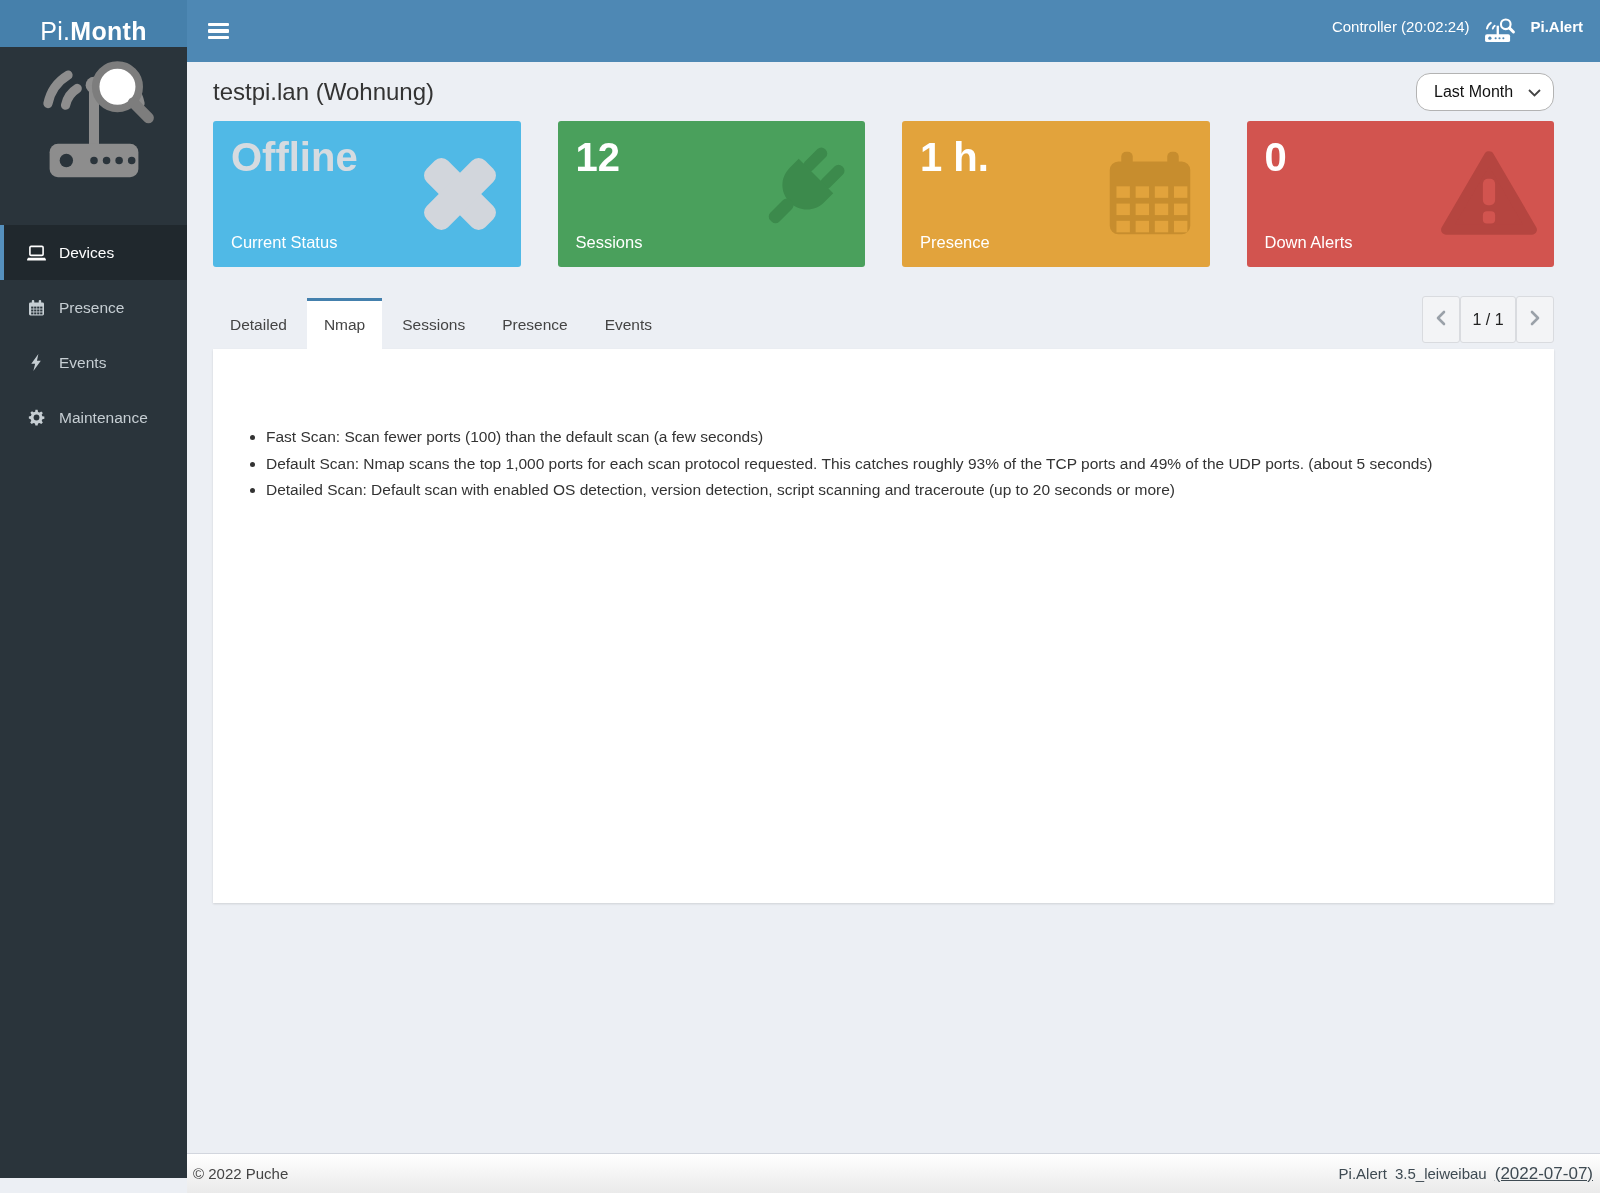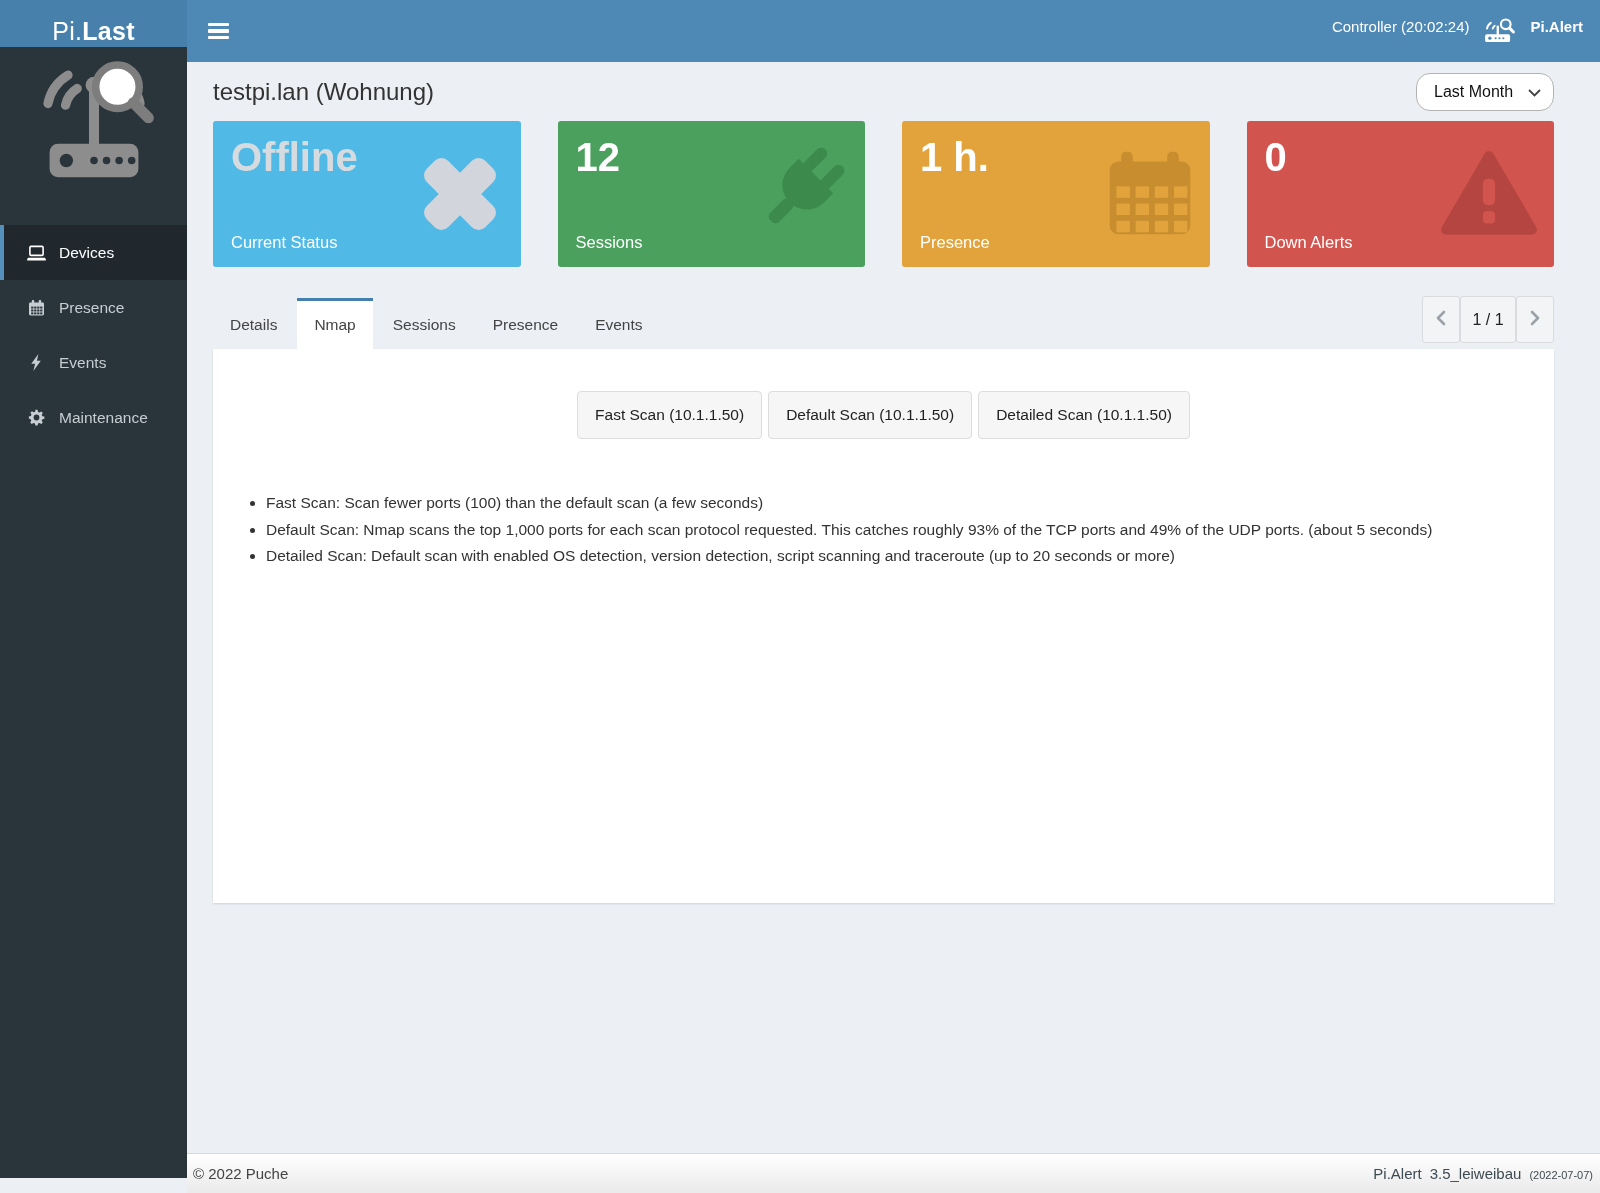--- a/index.html
+++ b/index.html
@@ -92,28 +92,28 @@
   .notes li { margin-bottom: 7.5px; line-height: 19px; }
 
   
   .footer {
     position: absolute; left: 187px; bottom: 0; width: 1413px; height: 40px;
     background: linear-gradient(#ffffff, #eaeaea); border-top: 1px solid #d2d6de;
     display: flex; justify-content: space-between; align-items: center;
     padding: 0 7px 0 6px; font-size: 15px; color: #444;
   }
   .footer .fright { display: flex; align-items: baseline; gap: 8px; color: #3e4a52; }
-  .footer .fdate { font-size: 11px; }
+  .footer .fdate { font-size: 17px; text-decoration: underline; }
 </style>
 </head>
 <body>
 
 <header class="topbar">
   <div class="logo-box" style="background: rgb(70, 128, 171);">
-    <span><span>Pi.</span><b>Last</b></span>
+    <span><span>Pi.</span><b>Month</b></span>
   </div>
   <nav class="navbar" style="background: rgb(78, 136, 180);">
     <button class="hamburger">
       <span>
         <span class="bar"></span><span class="bar"></span><span class="bar"></span>
       </span>
     </button>
     <div class="nav-right">
       <span class="ctrl">Controller (20:02:24)</span>
       <span class="router-icon-sm" style="--hole: #4e88b4;">
@@ -285,21 +285,21 @@
           <path fill="currentColor" stroke="currentColor" stroke-width="10" stroke-linejoin="round" d="M50 8 92 80H8z"></path>
           <rect x="44" y="30" width="12" height="26" rx="5" fill="var(--hole,#d2544f)"></rect>
           <rect x="44" y="62" width="12" height="12" rx="4" fill="var(--hole,#d2544f)"></rect>
         </svg>
       </div>
     </div>
   </div>
 
   <div class="tabs-row">
     <ul class="tabs">
-      <li>Details</li>
+      <li>Detailed</li>
       <li class="active">Nmap</li>
       <li>Sessions</li>
       <li>Presence</li>
       <li>Events</li>
     </ul>
     <div class="pager">
       <div class="pbtn">
         <span>
           <svg width="10" height="16" viewBox="0 0 10 16">
               <path d="M8 2 2 8l6 6" fill="none" stroke="currentColor" stroke-width="2.6" stroke-linecap="round" stroke-linejoin="round"></path>
@@ -311,25 +311,20 @@
         <span>
           <svg width="10" height="16" viewBox="0 0 10 16">
               <path d="M2 2l6 6-6 6" fill="none" stroke="currentColor" stroke-width="2.6" stroke-linecap="round" stroke-linejoin="round"></path>
             </svg>
         </span>
       </div>
     </div>
   </div>
 
   <section class="panel">
-    <div class="scan-buttons">
-      <button class="scan-btn">Fast Scan (10.1.1.50)</button>
-      <button class="scan-btn">Default Scan (10.1.1.50)</button>
-      <button class="scan-btn">Detailed Scan (10.1.1.50)</button>
-    </div>
     <ul class="notes">
       <li>Fast Scan: Scan fewer ports (100) than the default scan (a few seconds)</li>
       <li>Default Scan: Nmap scans the top 1,000 ports for each scan protocol requested. This catches roughly 93% of the TCP ports and 49% of the UDP ports. (about 5 seconds)</li>
       <li>Detailed Scan: Default scan with enabled OS detection, version detection, script scanning and traceroute (up to 20 seconds or more)</li>
     </ul>
   </section>
 </main>
 
 <footer class="footer">
   <span>© 2022 Puche</span>

